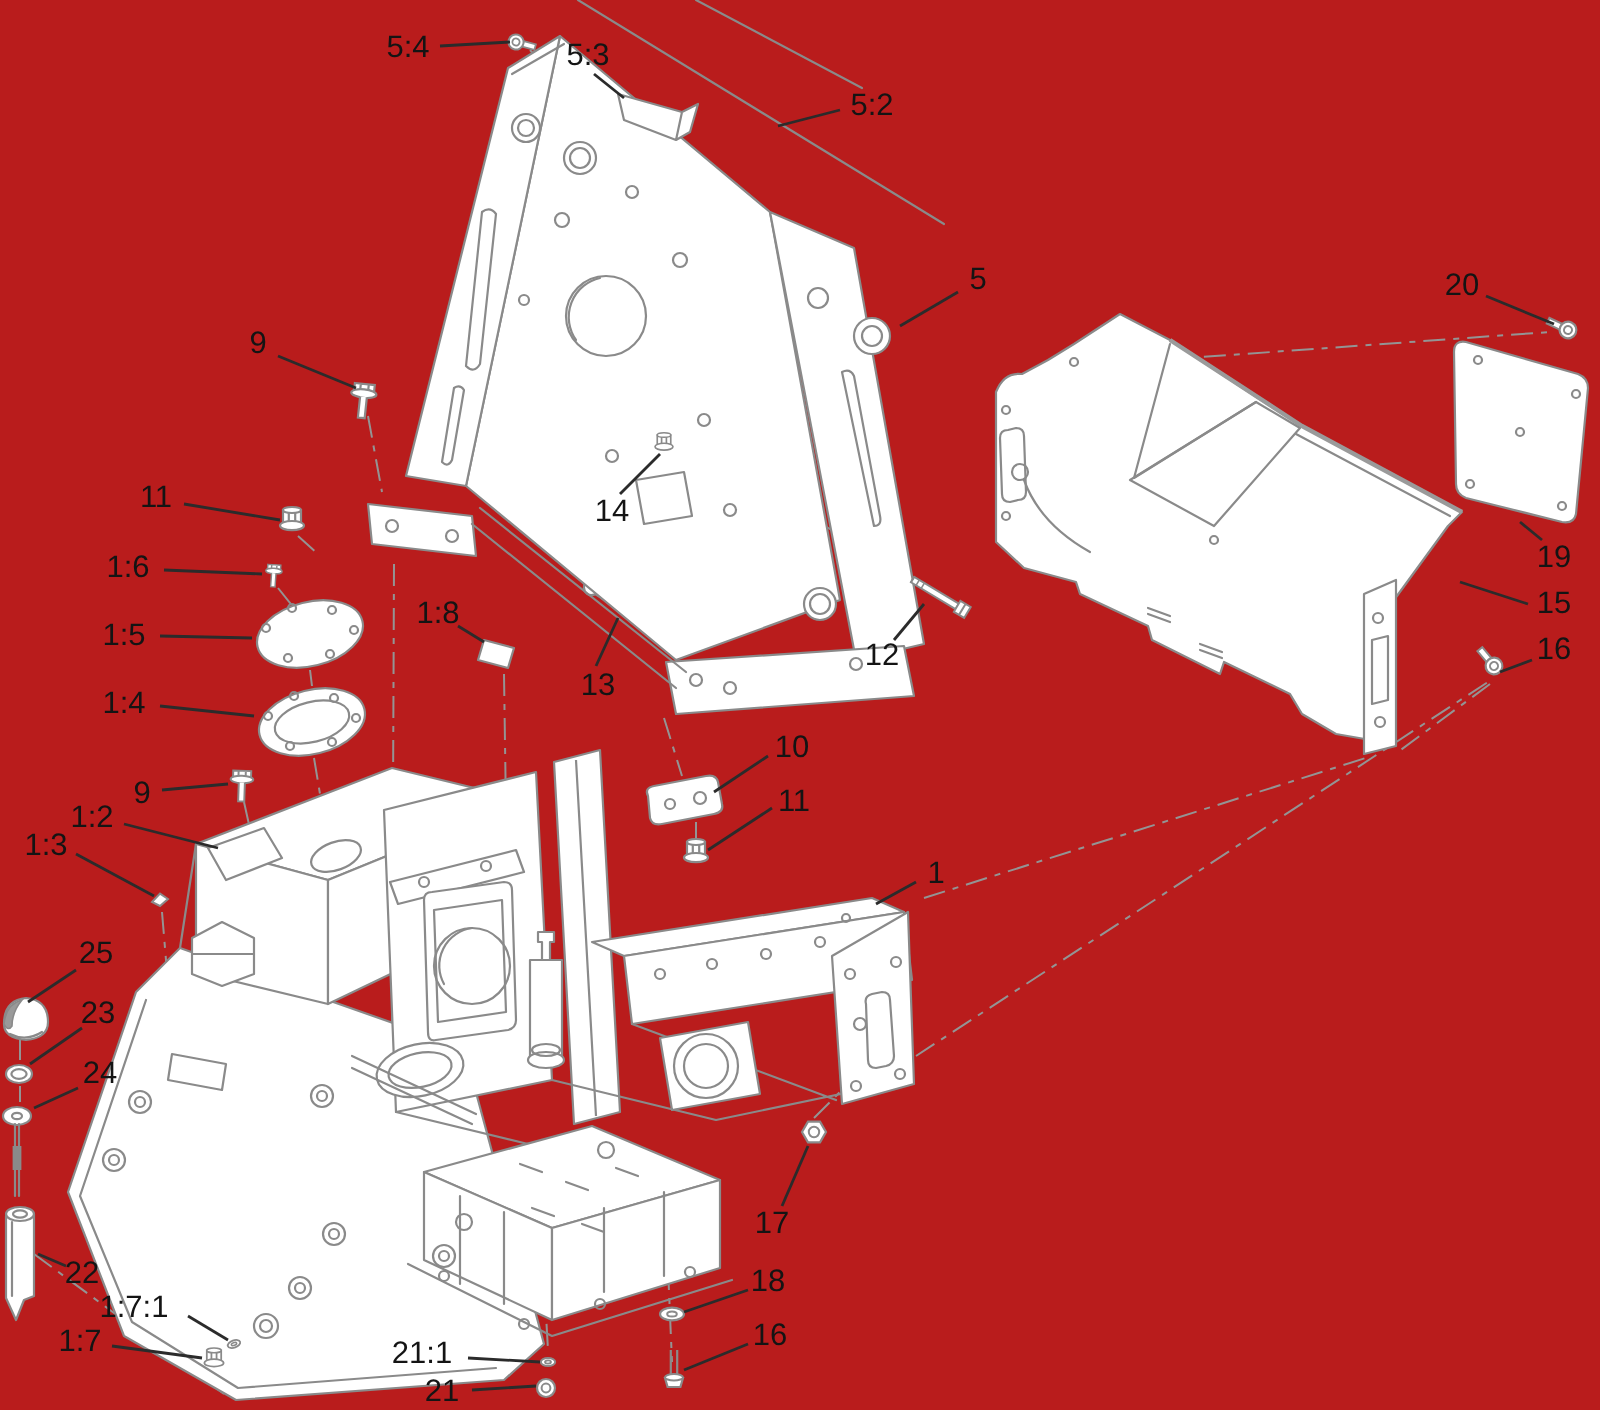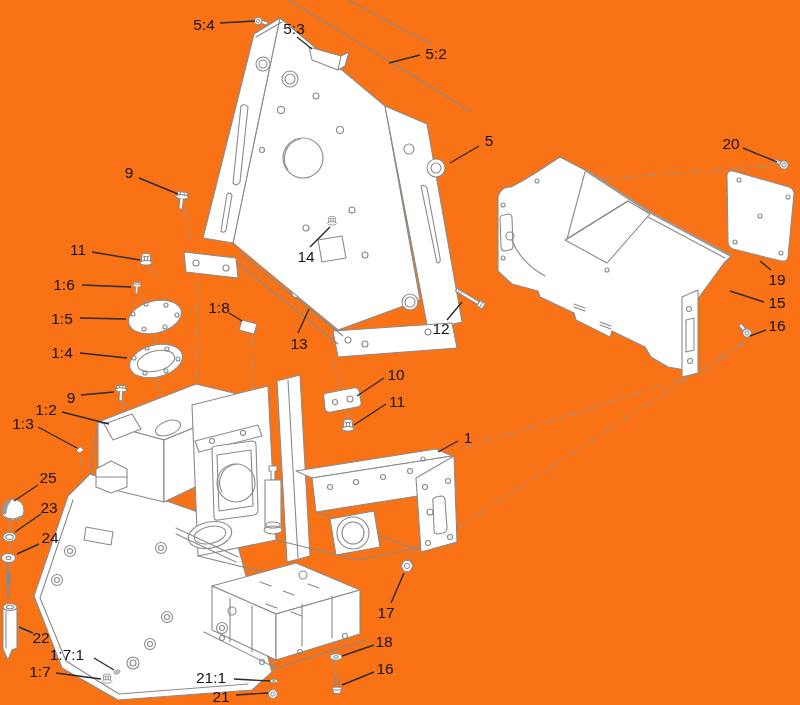--- a/index.html
+++ b/index.html
@@ -1,16 +1,16 @@
 <!DOCTYPE html>
 <html><head>
 <meta charset="utf-8">
 <style>
   html,body{margin:0;padding:0;background:#ffffff;}
-  #page{position:relative;width:800px;height:705px;background:#f97316;overflow:hidden;
+  #page{position:relative;width:800px;height:705px;background:#b91c1c;overflow:hidden;
         font-family:"Liberation Sans", sans-serif;}
   svg text{font-family:"Liberation Sans", sans-serif;}
   .partline{stroke:#8a8a8a;stroke-width:1.1;fill:none;stroke-linejoin:round;stroke-linecap:round;}
   .partfill{stroke:#8a8a8a;stroke-width:1.1;fill:#ffffff;stroke-linejoin:round;}
   .thickline{stroke:#9a9a9a;stroke-width:2.2;fill:none;stroke-linejoin:round;}
   .dashline{stroke:#949494;stroke-width:1;fill:none;stroke-dasharray:11 4 3 4;}
 </style>
 </head>
 <body>
 

